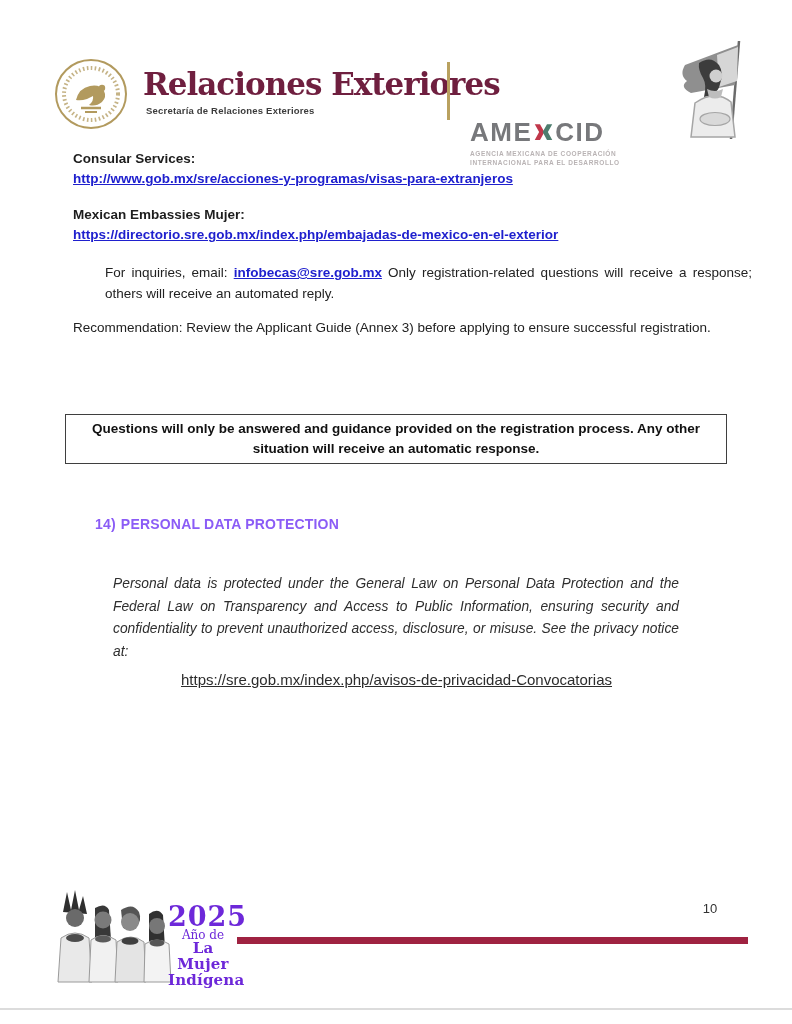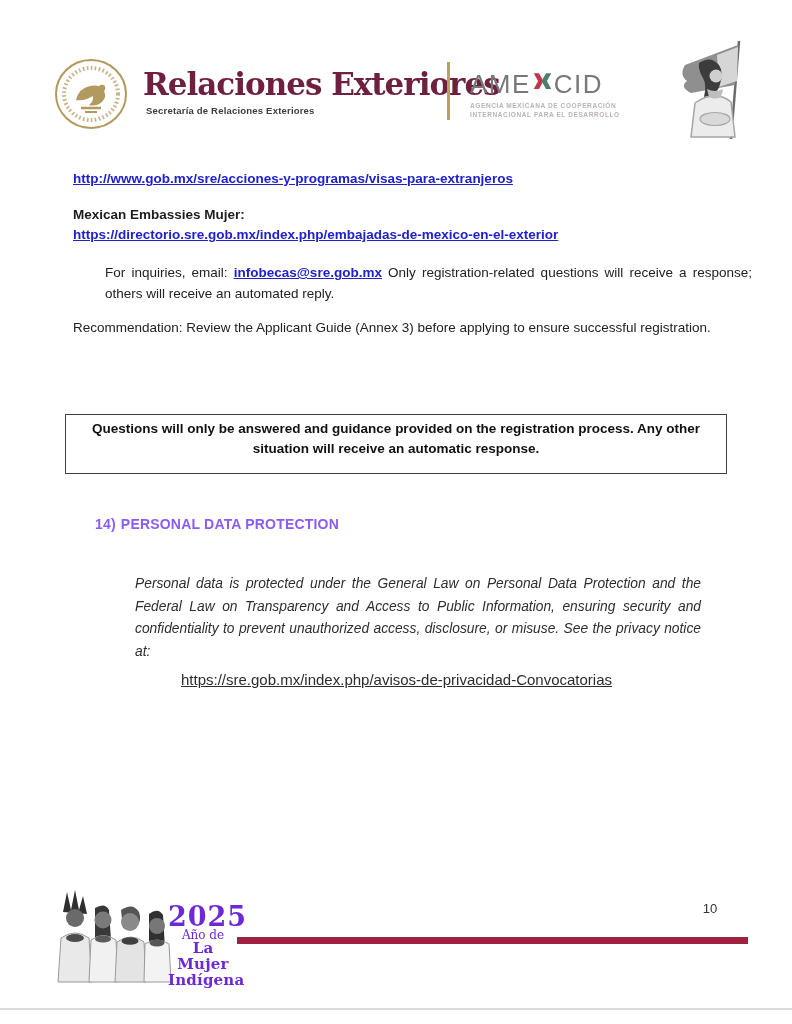--- a/index.html
+++ b/index.html
@@ -13,39 +13,39 @@
     position:absolute;left:143px;top:66px;width:320px;
     font-family:"DejaVu Serif", serif;font-weight:bold;font-size:31px;
     color:#6f1f3f;letter-spacing:-1px;white-space:nowrap;
   }
   .brand-subtitle{
     position:absolute;left:146px;top:105px;font-size:9.5px;font-weight:bold;
     color:#3c3c3c;letter-spacing:.2px;white-space:nowrap;
   }
   .hdr-divider{position:absolute;left:447px;top:62px;width:3px;height:58px;background:#b9a15f;}
   .amexcid{position:absolute;left:470px;top:70px;width:190px;}
-  .amexcid-word{font-size:26px;font-weight:normal;color:#77787b;letter-spacing:1.5px;line-height:28px;display:flex;}
+  .amexcid-word{font-size:26px;font-weight:bold;color:#77787b;letter-spacing:1.5px;line-height:28px;display:flex;align-items:center;margin-top:48px;}
   .amexcid-word svg{margin:0 1px;}
   .amexcid-tag{margin-top:4px;font-size:6.5px;font-weight:bold;color:#b9b3b4;letter-spacing:.6px;line-height:8.5px;}
   .hdr-woman{position:absolute;left:655px;top:33px;width:112px;height:112px;}
   
   .blk{position:absolute;left:73px;width:647px;font-size:13.5px;line-height:21px;}
   .h-bold{font-weight:bold;color:#1d1d1d;}
   a.blue-link{color:#1f20ce;font-weight:bold;text-decoration:underline;cursor:pointer;}
   .para{text-align:justify;color:#222;}
   .notice-box{
     position:absolute;left:65px;top:414px;width:634px;
-    border:1.6px solid #3f3f3f;padding:4px 13px 14px 13px;
+    border:1.6px solid #3f3f3f;padding:4px 13px 4px 13px;
     font-weight:bold;font-size:13.5px;line-height:20px;text-align:center;color:#111;
   }
   .sec-head{position:absolute;left:95px;top:516px;font-size:14px;font-weight:bold;color:#8b5cf6;letter-spacing:.2px;}
   .sec-head .num{margin-right:5px;}
   .italic-para{
     position:absolute;left:113px;top:573px;width:566px;
-    font-style:italic;font-size:13.8px;line-height:22.5px;text-align:justify;color:#2e2e2e;margin-left:22px;
+    font-style:italic;font-size:13.8px;line-height:22.5px;text-align:justify;color:#2e2e2e;
   }
   .privacy-wrap{position:absolute;left:73px;top:671px;width:647px;text-align:center;}
   a.dark-link{color:#2c2c2c;font-size:15px;text-decoration:underline;cursor:pointer;}
   
   .ft-women{position:absolute;left:55px;top:886px;width:120px;height:98px;}
   .ft-year{position:absolute;left:168px;top:904px;width:70px;text-align:center;color:#6d28d9;font-family:"DejaVu Serif", serif;}
   .ft-year .y{font-size:27px;font-weight:bold;line-height:26px;letter-spacing:1px;}
   .ft-year .cap{font-size:12px;font-weight:normal;line-height:10px;}
   .ft-year .l1,.ft-year .l2{font-size:15px;font-weight:bold;line-height:16px;letter-spacing:.2px;}
   .ft-bar{position:absolute;left:237px;top:937px;width:511px;height:7px;background:#9f2241;}
@@ -90,20 +90,21 @@
     <line x1="84" y1="8" x2="76" y2="106" stroke="#6b6b6b" stroke-width="2.5"></line>
     <path d="M83 12 L30 32 q-6 10 2 16 q-8 6 4 12 L80 52 Z" fill="#8f8f8f"></path>
     <path d="M62 22 L83 14 L82 48 L64 54 Z" fill="#d6d6d6"></path>
     <path d="M44 30 q12 -8 20 2 q5 8 1 19 q-2 11 -16 13 q3 -12 -1 -19 q-5 -8 -4 -15 z" fill="#3c3c3c"></path>
     <circle cx="61" cy="43" r="6.5" fill="#cfcfcf"></circle>
     <path d="M40 70 q20 -14 36 -1 l4 35 h-44 z" fill="#ececec" stroke="#a5a5a5" stroke-width="1.5"></path>
     <ellipse cx="60" cy="86" rx="15" ry="6.5" fill="#d9d9d9" stroke="#a5a5a5" stroke-width="1.2"></ellipse>
     <path d="M52 56 q8 4 16 0 l-2 8 q-6 3 -12 0 z" fill="#bdbdbd"></path>
   </svg>
 
+  <div class="blk h-bold" style="top:148px;">Consular Services:</div>
   <div class="blk" style="top:168px;">
     <a class="blue-link">http://www.gob.mx/sre/acciones-y-programas/visas-para-extranjeros</a>
   </div>
 
   <div class="blk h-bold" style="top:204px;">Mexican Embassies Mujer:</div>
   <div class="blk" style="top:224px;">
     <a class="blue-link">https://directorio.sre.gob.mx/index.php/embajadas-de-mexico-en-el-exterior</a>
   </div>
 
   <div class="blk para" style="top:262px;margin-left:32px;">

